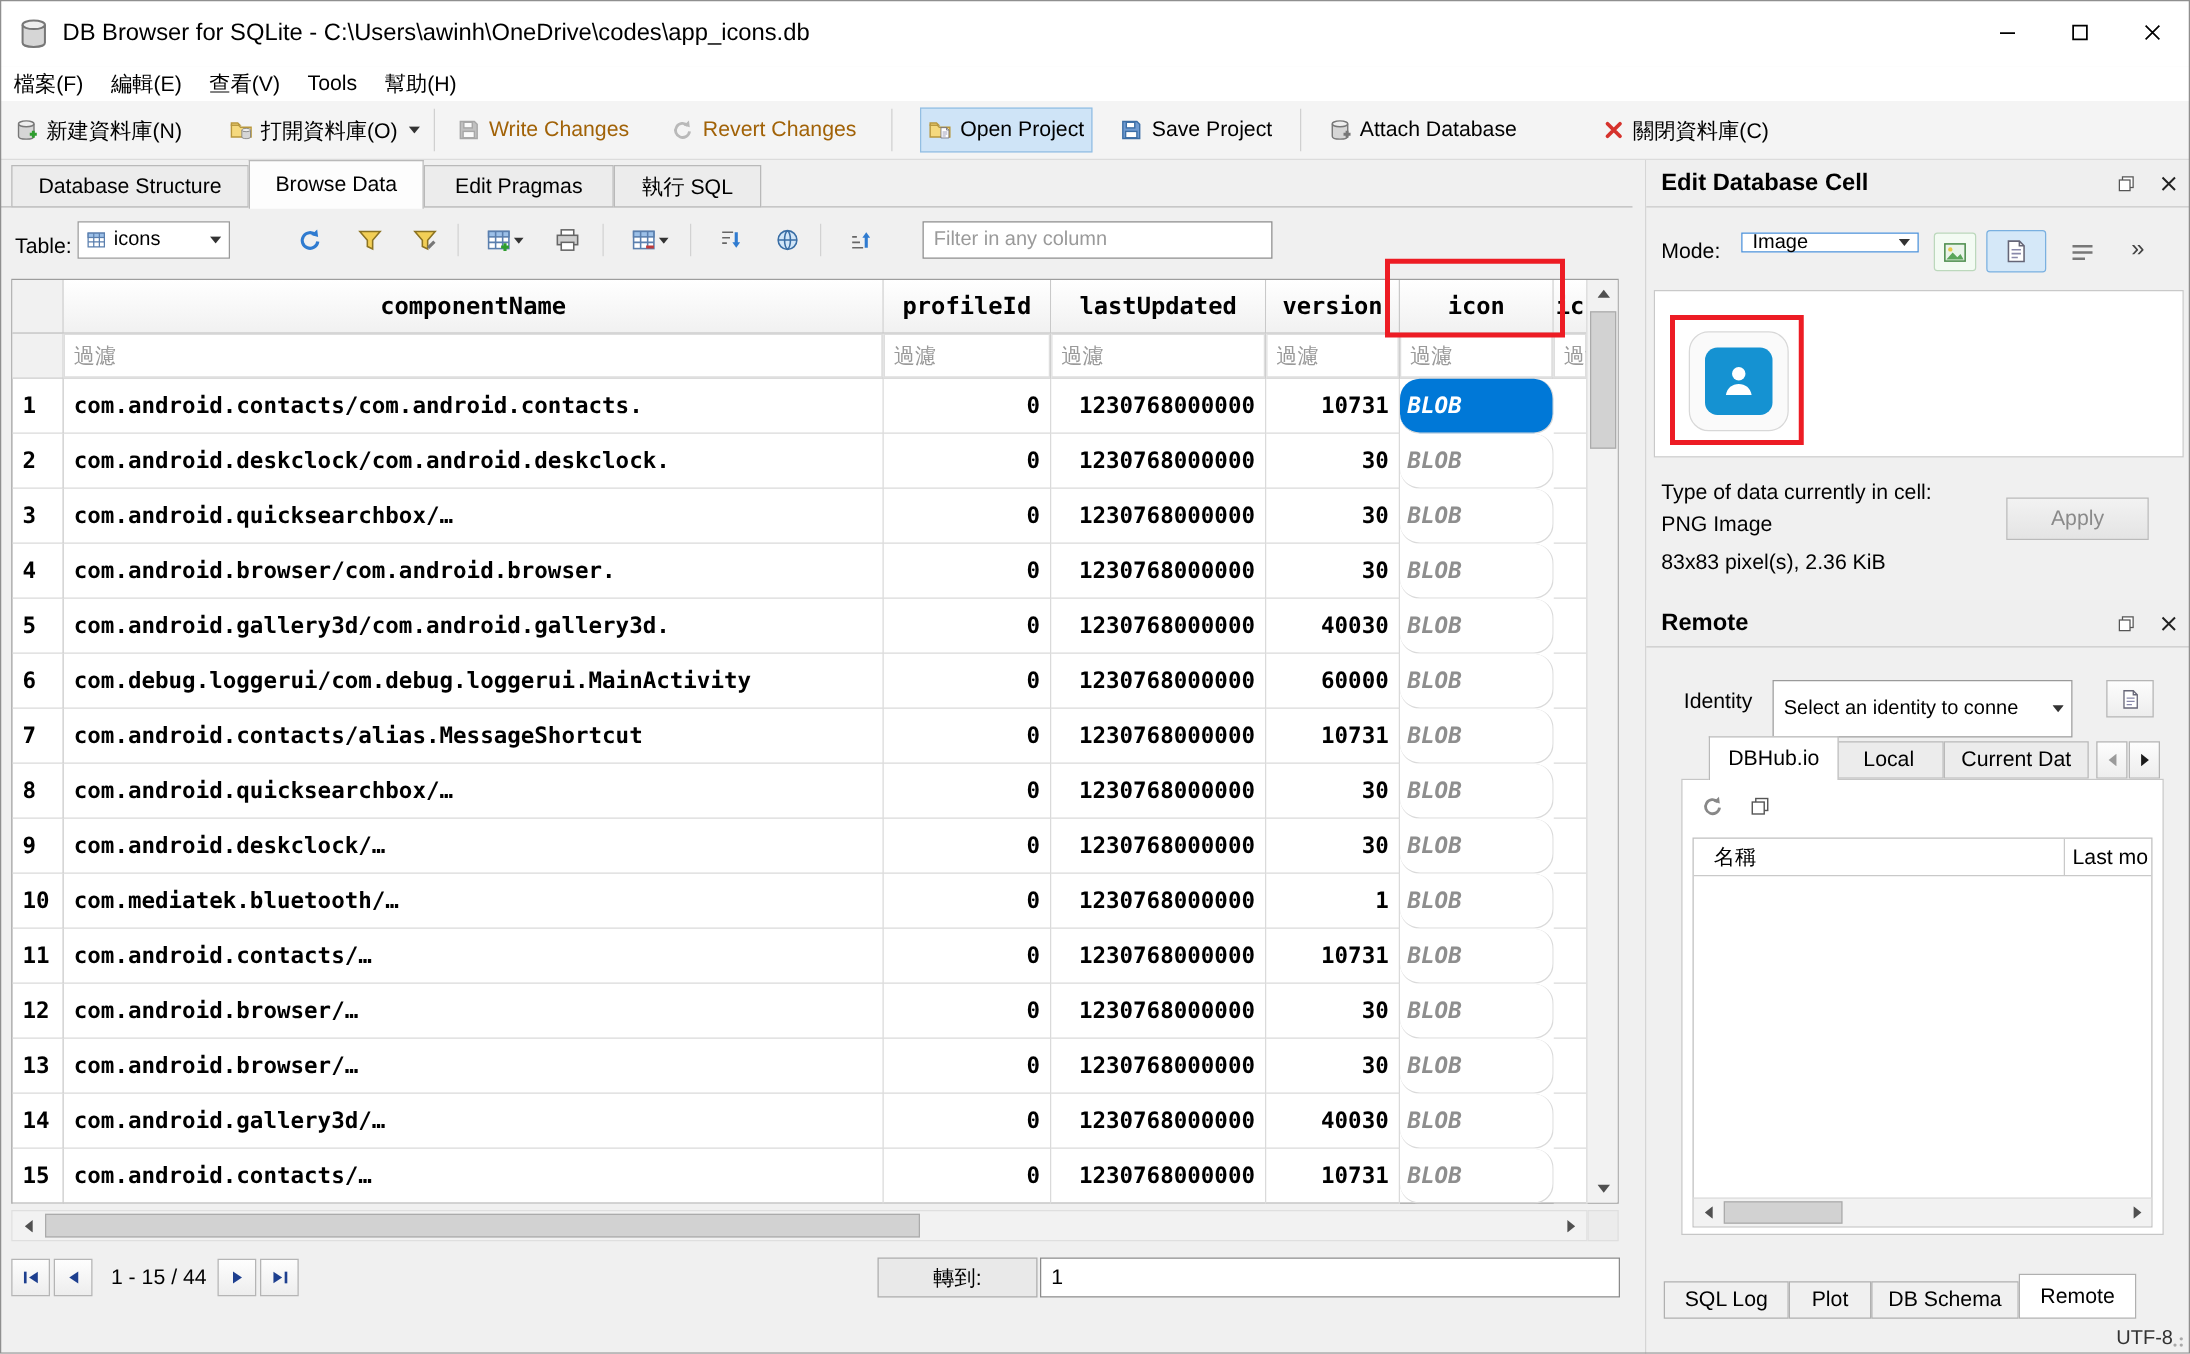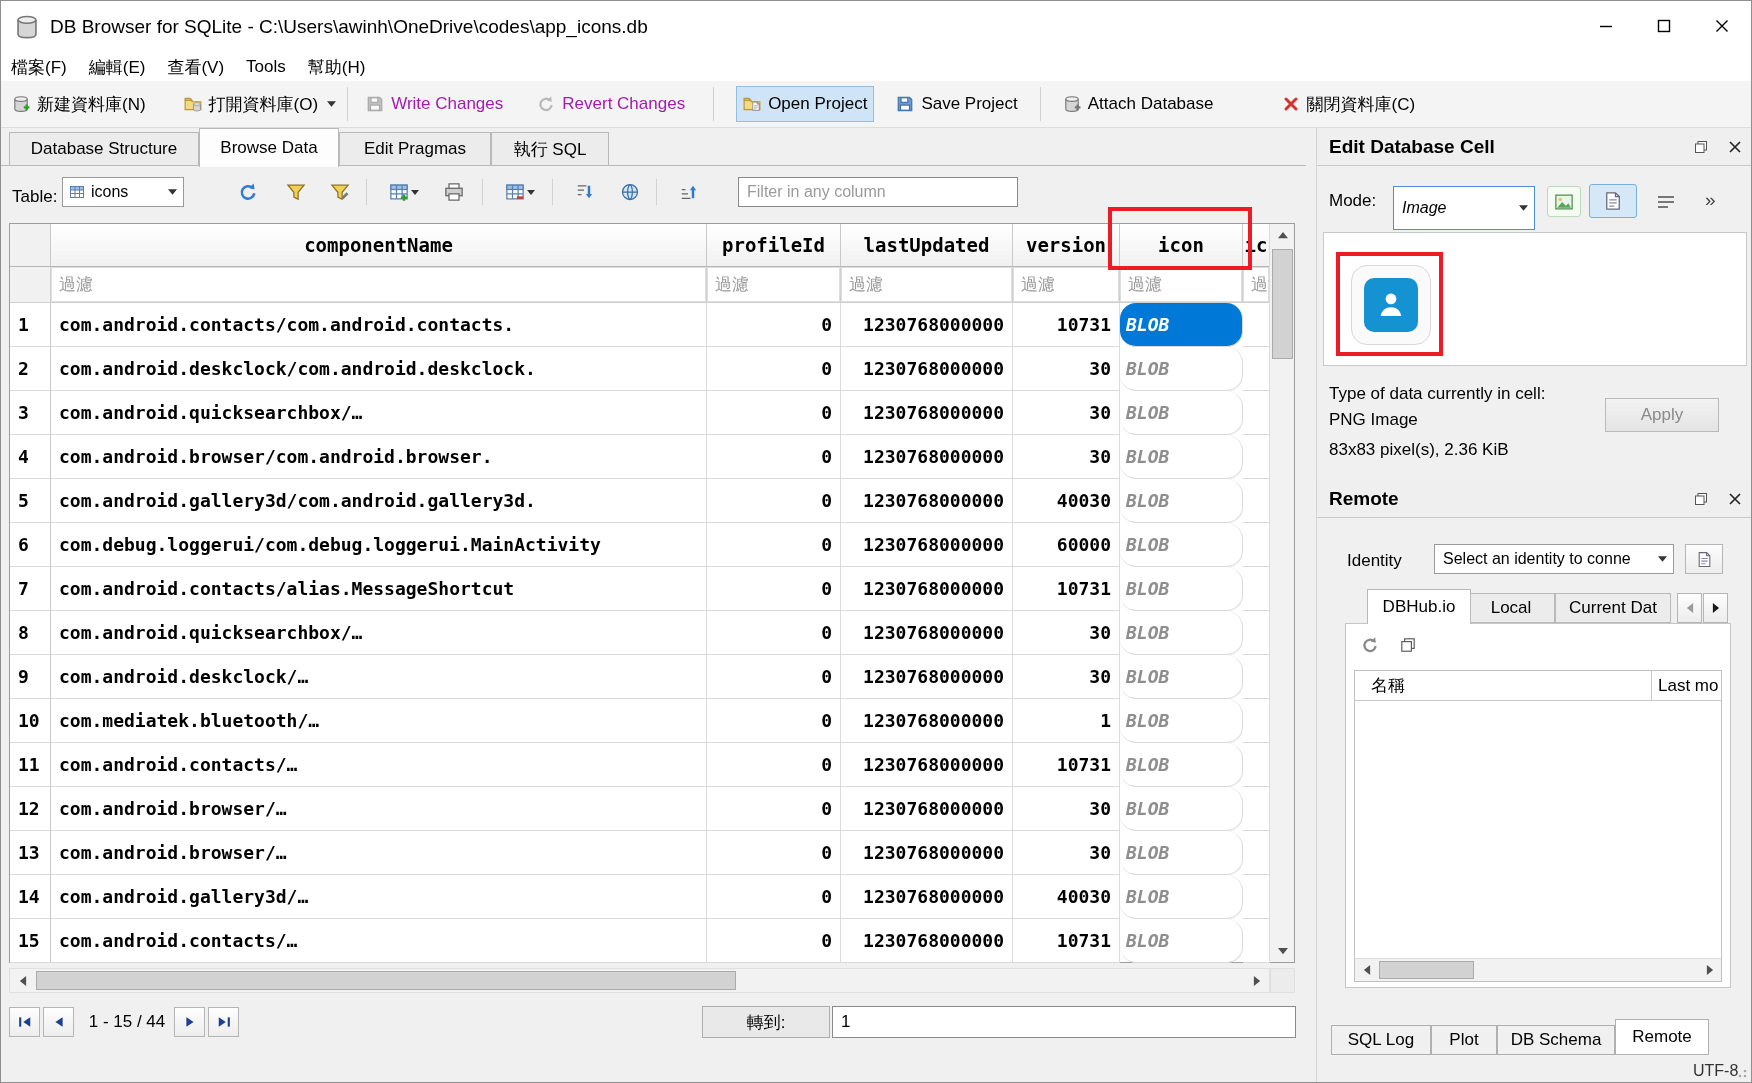--- a/index.html
+++ b/index.html
@@ -15,21 +15,21 @@
   .win-controls { position:absolute; right:1px; top:1px; height:50px; display:flex; }
   .win-btn { width:58px; height:100%; display:flex; align-items:center; justify-content:center; }
 
   
   #menubar { position:absolute; left:0; top:53px; width:1752px; height:28px; background:#fff; display:flex; align-items:center; font-size:17px; }
   .menu-item { padding:0 11px; height:100%; display:flex; align-items:center; }
 
   
   #toolbar { position:absolute; left:0; top:81px; width:1752px; height:47px; background:#f4f4f4; border-bottom:1px solid #dcdcdc; display:flex; align-items:center; font-size:17px; }
   .tb-btn { display:flex; align-items:center; gap:7px; padding:7px 6px; white-space:nowrap; }
-  .tb-btn.disabled { color:#a21caf; }
+  .tb-btn.disabled { color:#a16207; }
   .tb-btn.disabled svg { filter:grayscale(1) opacity(.55); }
   .tb-btn.highlight { background:#cfe4f7; border:1px solid #93bee2; }
   .tb-sep { width:1px; height:34px; background:#d0d0d0; margin:0 8px; }
   .tb-caret { padding:7px 3px; }
 
   
   #left { position:absolute; left:0; top:128px; width:1306px; height:955px; }
 
   #tabs-row { position:absolute; left:0; top:0; width:1306px; height:38px; border-bottom:1px solid #b9b9b9; }
   .main-tab { position:absolute; top:4px; height:34px; background:#ececec; border:1px solid #b9b9b9; display:flex; align-items:center; justify-content:center; font-size:17px; z-index:1; }
@@ -85,39 +85,39 @@
   #goto-input { position:absolute; left:832px; top:878px; width:464px; height:32px; border:1px solid #8a8a8a; font-size:17px; padding:0 8px; font-family:"Liberation Sans",sans-serif; }
 
   
   #right { position:absolute; left:1316px; top:128px; width:436px; height:955px; border-left:1px solid #d5d5d5; }
   .panel-title { position:absolute; left:0; width:436px; height:38px; border-bottom:1px solid #c9c9c9; display:flex; align-items:center; font-size:19px; font-weight:bold; padding-left:12px; background:#efefef; }
   .pt-btns { position:absolute; right:6px; top:0; height:100%; display:flex; align-items:center; gap:10px; }
   .pt-btn { width:24px; height:22px; display:flex; align-items:center; justify-content:center; }
 
   #mode-row { position:absolute; left:0; top:56px; width:436px; height:36px; }
   #mode-label { position:absolute; left:12px; top:7px; font-size:17px; }
-  #mode-combo { position:absolute; left:76px; top:2px; width:142px; height:44px; border-color:#4a90d9; padding-left:8px;font-style:italic; }
+  #mode-combo { position:absolute; left:76px; top:2px; width:142px; height:16px; border-color:#4a90d9; padding-left:8px; }
   .mini-btn { position:absolute; top:2px; height:31px; display:flex; align-items:center; justify-content:center; border-radius:3px; }
   #btn-pic { left:230px; width:34px; background:#f3fbf3; border:1px solid #bcd8bc; }
   #btn-doc { left:272px; width:48px; height:34px; top:0; background:#d5e8f8; border:1px solid #7ab0e0; }
   #btn-just { left:334px; width:30px; }
   #more-chevrons { position:absolute; left:388px; top:5px; font-size:19px; color:#444; }
 
   #preview-box { position:absolute; left:6px; top:104px; width:424px; height:134px; background:#fff; border:1px solid #c9c9c9; }
   #icon-tile { position:absolute; left:27px; top:32px; width:80px; height:80px; background:#fafafa; border:1px solid #d8d8d8; border-radius:16px; display:flex; align-items:center; justify-content:center; }
   #icon-tile .blue-sq { width:54px; height:54px; background:#1592d2; border-radius:10px; display:flex; align-items:center; justify-content:center; }
 
   #type-line1 { position:absolute; left:12px; top:256px; font-size:17px; }
   #type-line2 { position:absolute; left:12px; top:282px; font-size:17px; }
   #size-line  { position:absolute; left:12px; top:312px; font-size:17px; }
   #apply-btn { position:absolute; left:288px; top:270px; width:114px; height:34px; background:linear-gradient(#f2f2f2,#e4e4e4); border:1px solid #bababa; color:#8a8a8a; font-size:17px; display:flex; align-items:center; justify-content:center; }
 
   #remote-title { top:352px; }
   #identity-label { position:absolute; left:30px; top:423px; font-size:17px; }
-  #identity-combo { position:absolute; left:101px; top:416px; width:240px; height:30px; padding-left:8px; overflow:hidden; white-space:nowrap;margin-left:16px; }
+  #identity-combo { position:absolute; left:101px; top:416px; width:240px; height:46px; padding-left:8px; overflow:hidden; white-space:nowrap; }
   #identity-btn { position:absolute; left:368px; top:416px; width:38px; height:30px; background:linear-gradient(#fdfdfd,#ededed); border:1px solid #b5b5b5; display:flex; align-items:center; justify-content:center; }
 
   .rtab { position:absolute; top:465px; height:30px; background:#ececec; border:1px solid #b9b9b9; display:flex; align-items:center; justify-content:center; font-size:17px; overflow:hidden; white-space:nowrap; }
   .rtab.active { top:461px; height:35px; background:#fff; border-bottom:none; z-index:2; }
   .rtab-arrow { position:absolute; top:465px; width:25px; height:30px; background:linear-gradient(#fdfdfd,#ededed); border:1px solid #b5b5b5; display:flex; align-items:center; justify-content:center; }
 
   #remote-body { position:absolute; left:28px; top:495px; width:386px; height:365px; background:#fff; border:1px solid #c6c6c6; }
   .rb-icon { position:absolute; top:8px; width:28px; height:26px; display:flex; align-items:center; justify-content:center; }
   #files-box { position:absolute; left:8px; top:46px; width:368px; height:312px; border:1px solid #c0c0c0; }
   #files-head { height:30px; border-bottom:1px solid #c9c9c9; display:flex; }

